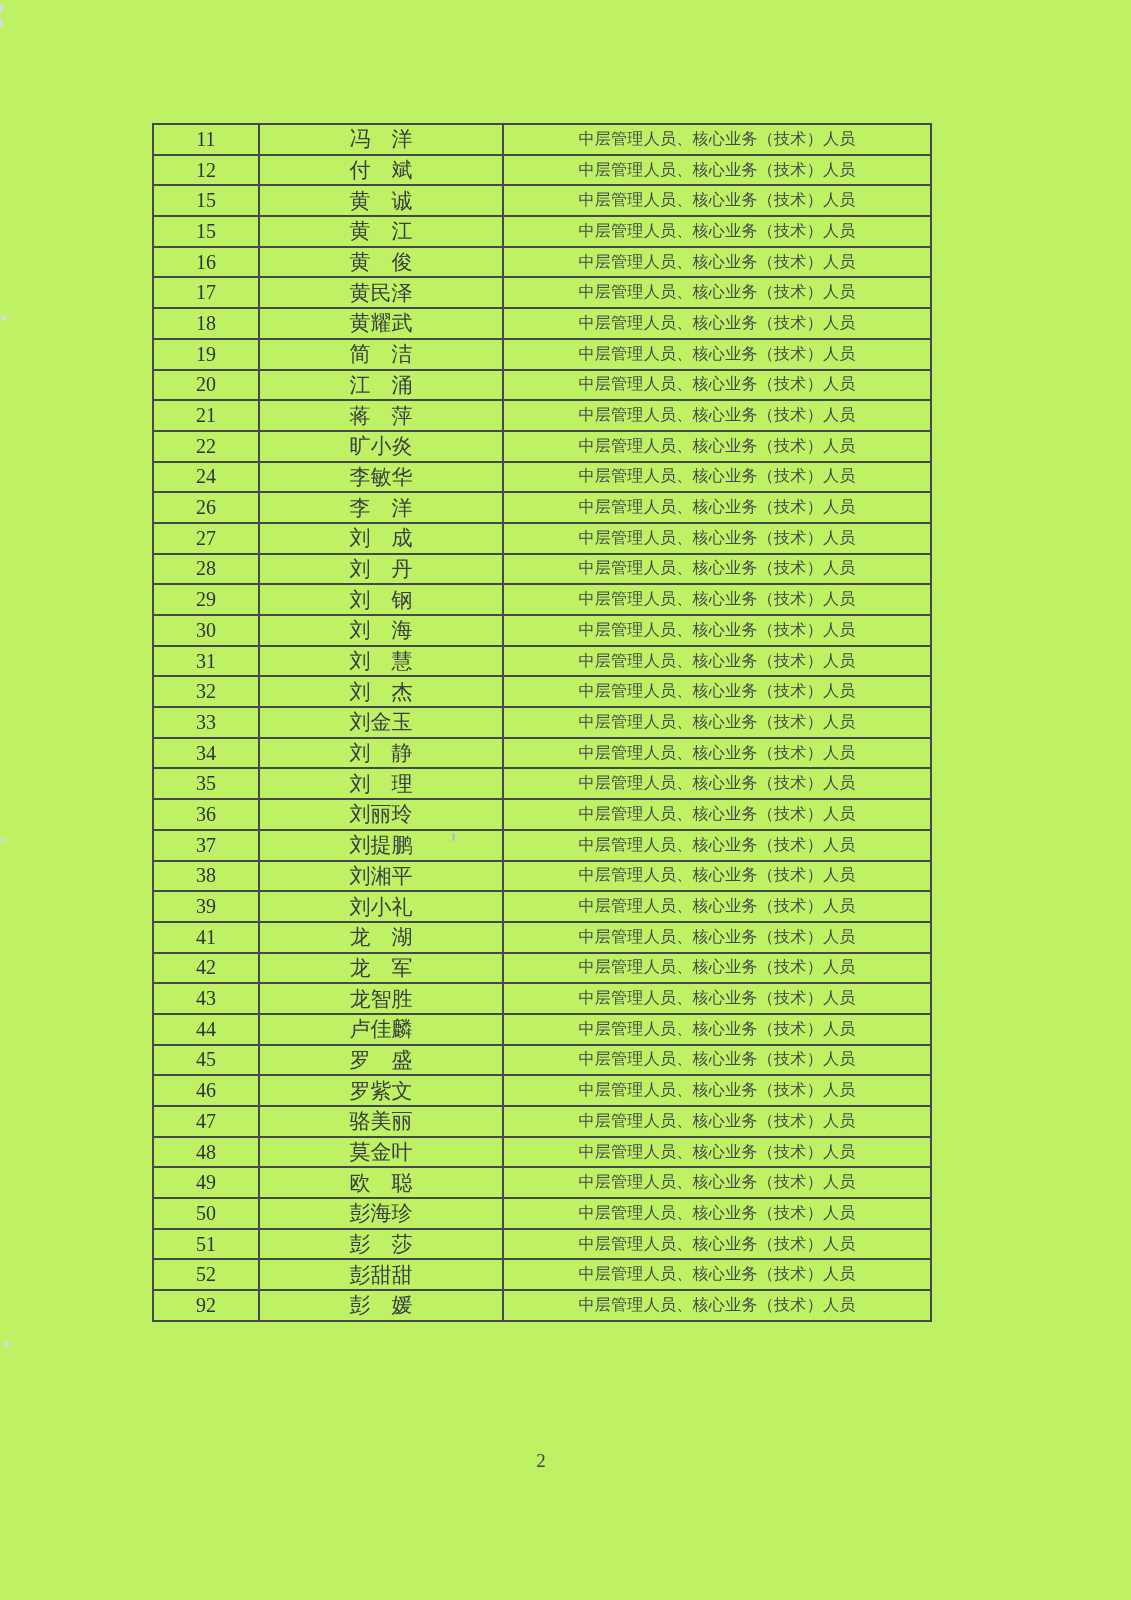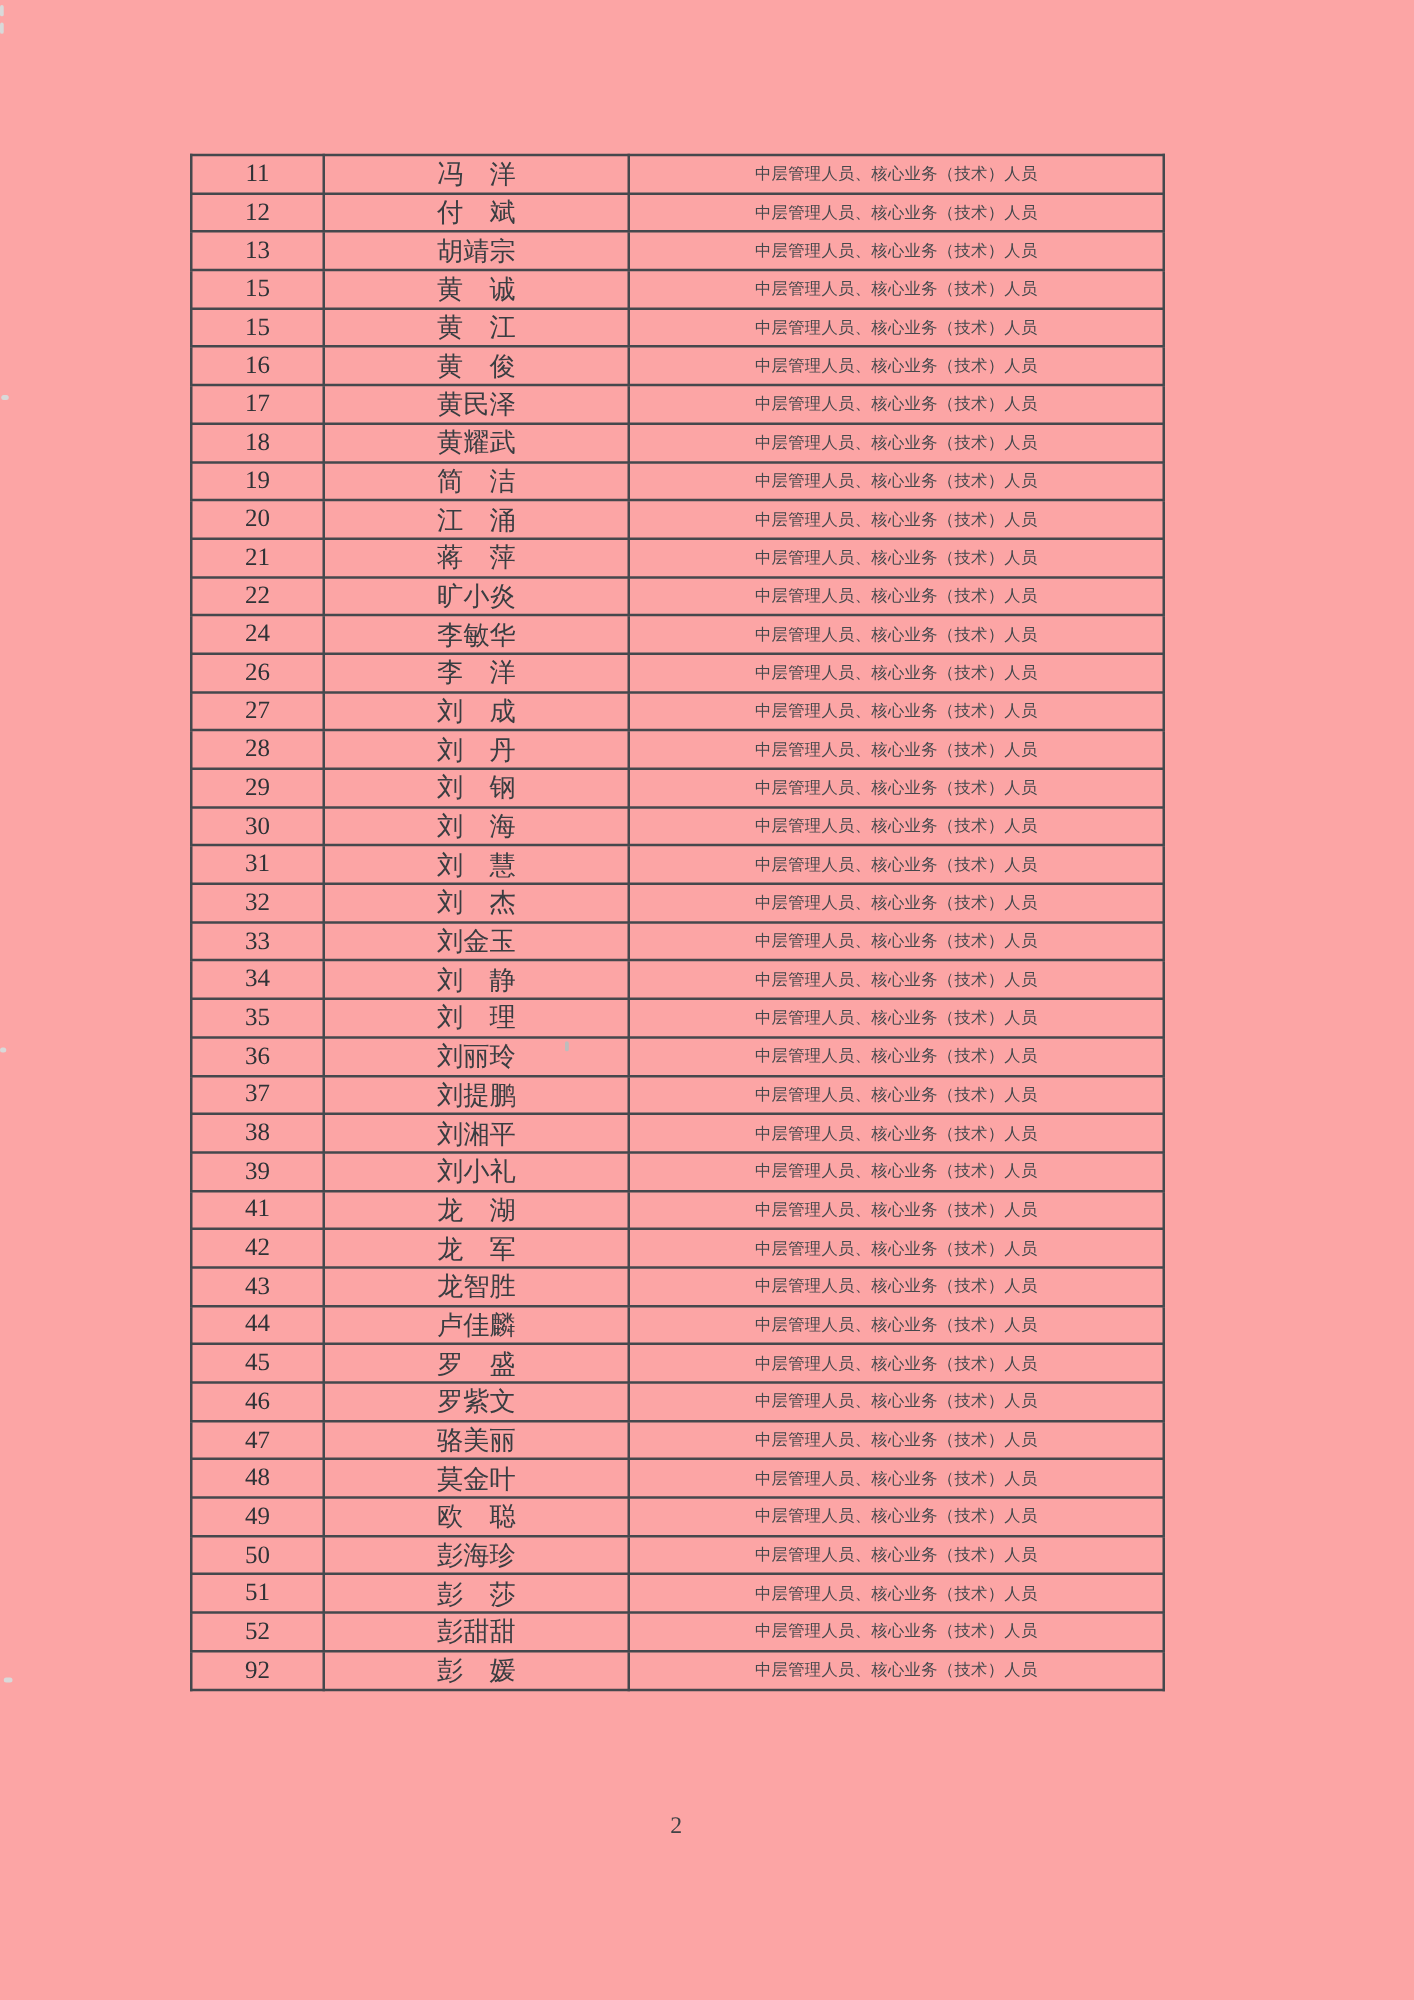--- a/index.html
+++ b/index.html
@@ -8,21 +8,21 @@
     background: #ffffff;
     width: 1131px;
     height: 1600px;
     overflow: hidden;
     font-family: "Liberation Serif", "DejaVu Serif", serif;
   }
   .page {
     position: relative;
     width: 1131px;
     height: 1600px;
-    background: #fca5a5;
+    background: #bef264;
   }
   table.roster {
     position: absolute;
     left: 152px;
     top: 123px;
     width: 778px;
     table-layout: fixed;
     border-collapse: collapse;
     border: 2.5px solid #383b3f;
   }
@@ -39,21 +39,21 @@
     font-family: "Liberation Serif", "DejaVu Serif", serif;
     font-size: 20px;
     color: #2f3236;
   }
   td.col-name {
     font-size: 21px;
     color: #3a3d41;
     margin-top: 20px;
   }
   td.col-cat {
-    font-size: 13px;
+    font-size: 16px;
     letter-spacing: 0.3px;
     color: #45484c;
   }
   .page-number {
     position: absolute;
     left: 152px;
     top: 1450px;
     width: 778px;
     text-align: center;
     font-size: 19px;
@@ -82,25 +82,20 @@
           <td class="col-no">11</td>
           <td class="col-name">冯　洋</td>
           <td class="col-cat">中层管理人员、核心业务（技术）人员</td>
         </tr>
         <tr>
           <td class="col-no">12</td>
           <td class="col-name">付　斌</td>
           <td class="col-cat">中层管理人员、核心业务（技术）人员</td>
         </tr>
         <tr>
-          <td class="col-no">13</td>
-          <td class="col-name">胡靖宗</td>
-          <td class="col-cat">中层管理人员、核心业务（技术）人员</td>
-        </tr>
-        <tr>
           <td class="col-no">15</td>
           <td class="col-name">黄　诚</td>
           <td class="col-cat">中层管理人员、核心业务（技术）人员</td>
         </tr>
         <tr>
           <td class="col-no">15</td>
           <td class="col-name">黄　江</td>
           <td class="col-cat">中层管理人员、核心业务（技术）人员</td>
         </tr>
         <tr>

